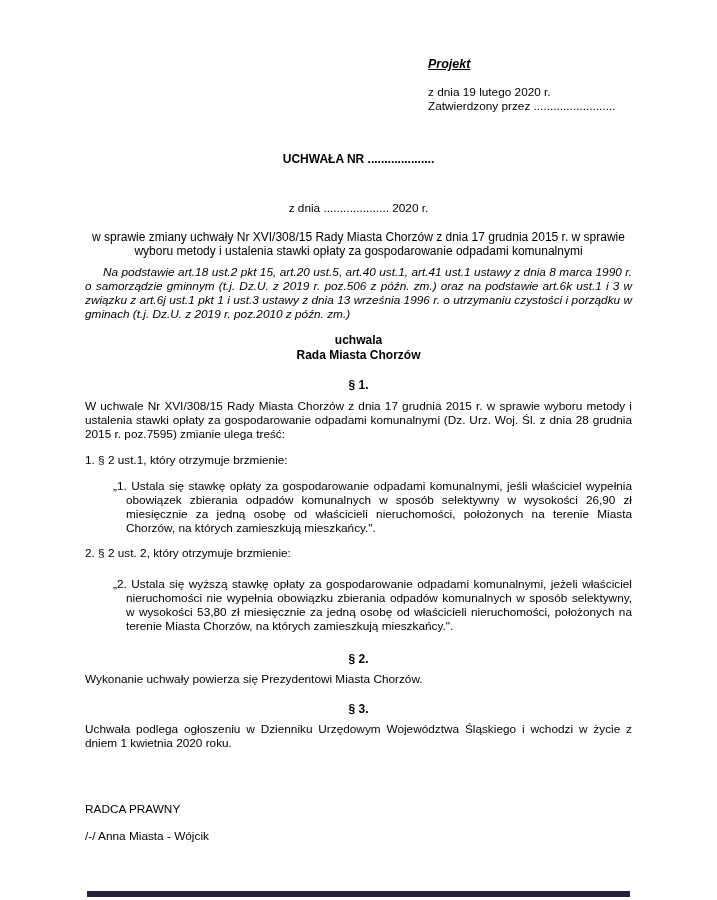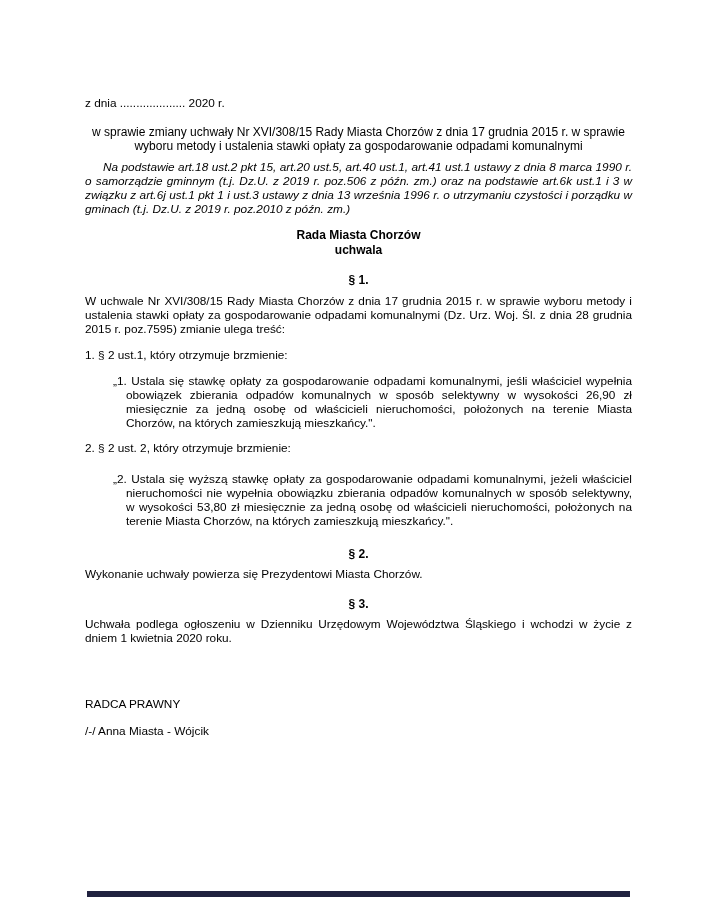--- a/index.html
+++ b/index.html
@@ -9,21 +9,21 @@
     font-size:11.8px;line-height:14px;
   }
   .page{position:relative;width:717px;height:900px;box-sizing:border-box;
         padding:57px 85px 0 85px;overflow:hidden;}
   .hdr{margin-left:343px;}
   .project{font-weight:bold;font-style:italic;text-decoration:underline;
            font-size:12.5px;margin:0 0 14px 0;}
   .hdr-line{margin:0;}
   .title-block{text-align:center;font-weight:bold;font-size:12px;line-height:15px;
                margin-top:39px;}
-  .date-center{text-align:left;margin-top:21px;}
+  .date-center{text-align:center;margin-top:34px;}
   .subject{text-align:center;font-weight:normal;font-size:12px;line-height:14px;
            margin-top:15px;}
   .preamble{text-align:justify;text-indent:18px;margin-top:7px;font-style:italic;}
   .enacting{text-align:center;font-weight:bold;font-size:12px;line-height:15px;margin-top:9px;}
   .par-head{text-align:center;font-weight:bold;font-size:12px;margin-top:15px;}
   .par-head.s2{margin-top:19px;}
   .par-head.s3{margin-top:16px;}
   .body-par{text-align:justify;margin-top:7px;}
   .body-par.tight{margin-top:6px;}
   .item-label{margin-top:12px;}
@@ -34,33 +34,39 @@
   b.amount{font-weight:normal;}
   .sig-role{margin-top:52px;}
   .sig-name{margin-top:13px;}
   .footer-bar{position:absolute;left:87px;width:543px;top:891px;height:6px;}
 </style>
 </head>
 <body>
 
 <div class="page">
 
+  <div class="hdr">
+    <p class="project">Projekt</p>
+    <p class="hdr-line">z dnia  19 lutego 2020 r.</p>
+    <p class="hdr-line">Zatwierdzony przez .........................</p>
+  </div>
 
   <div class="title-block">
+    <div>UCHWAŁA NR ....................</div>
   </div>
 
   <div class="date-center">z dnia .................... 2020 r.</div>
 
   <div class="subject">w sprawie zmiany uchwały Nr XVI/308/15 Rady Miasta Chorzów z dnia 17 grudnia 2015 r. w sprawie wyboru metody i ustalenia stawki opłaty za gospodarowanie odpadami komunalnymi</div>
 
   <p class="preamble">Na podstawie art.18 ust.2 pkt 15, art.20 ust.5, art.40 ust.1, art.41 ust.1 ustawy z dnia 8 marca 1990 r. o samorządzie gminnym (t.j. Dz.U. z 2019 r. poz.506 z późn. zm.) oraz na podstawie art.6k ust.1 i 3 w związku z art.6j ust.1 pkt 1 i ust.3 ustawy z dnia 13 września 1996 r. o utrzymaniu czystości i porządku w gminach (t.j. Dz.U. z 2019 r. poz.2010 z późn. zm.)</p>
 
   <div class="enacting">
+    <div>uchwala</div>
     <div>Rada Miasta Chorzów</div>
-    <div>uchwala</div>
   </div>
 
   <div class="par-head">§ 1.</div>
 
   <p class="body-par">W uchwale Nr XVI/308/15 Rady Miasta Chorzów z dnia 17 grudnia 2015 r. w sprawie wyboru metody i ustalenia stawki opłaty za gospodarowanie odpadami komunalnymi (Dz. Urz. Woj. Śl. z dnia 28 grudnia 2015 r. poz.7595) zmianie ulega treść:</p>
 
   <p class="item-label">1. § 2 ust.1, który otrzymuje brzmienie:</p>
 
   <p class="quote"><span>„1. Ustala się stawkę opłaty za gospodarowanie odpadami komunalnymi, jeśli właściciel wypełnia obowiązek zbierania odpadów komunalnych w sposób selektywny w wysokości </span><b class="amount">26,90 zł</b><span> miesięcznie za jedną osobę od właścicieli nieruchomości, położonych na terenie Miasta Chorzów, na których zamieszkują mieszkańcy.".</span></p>
 

